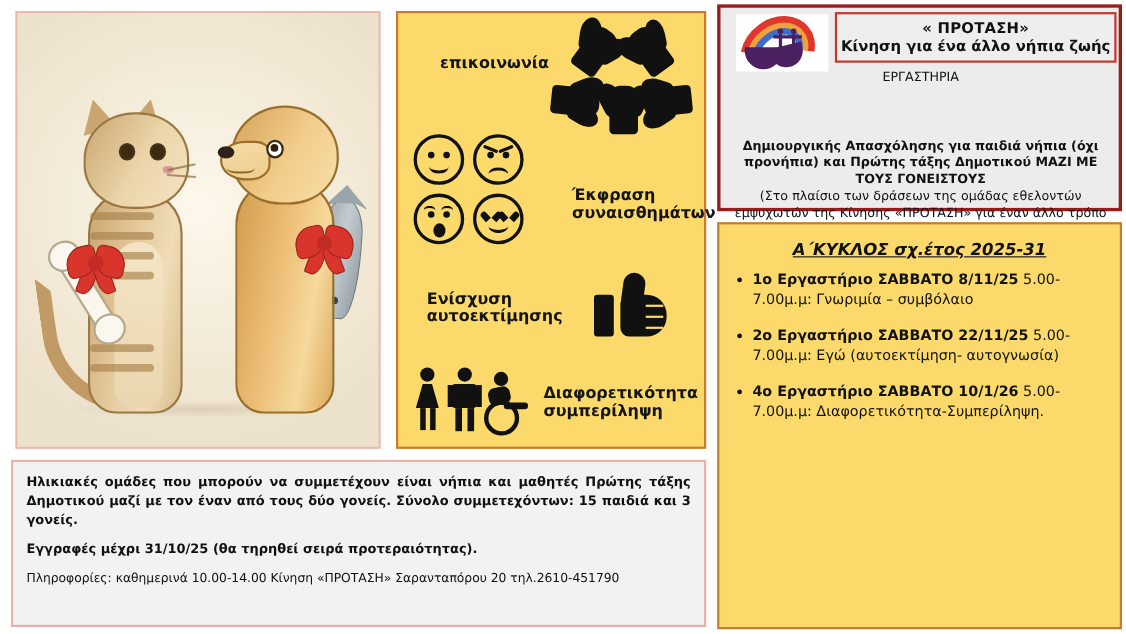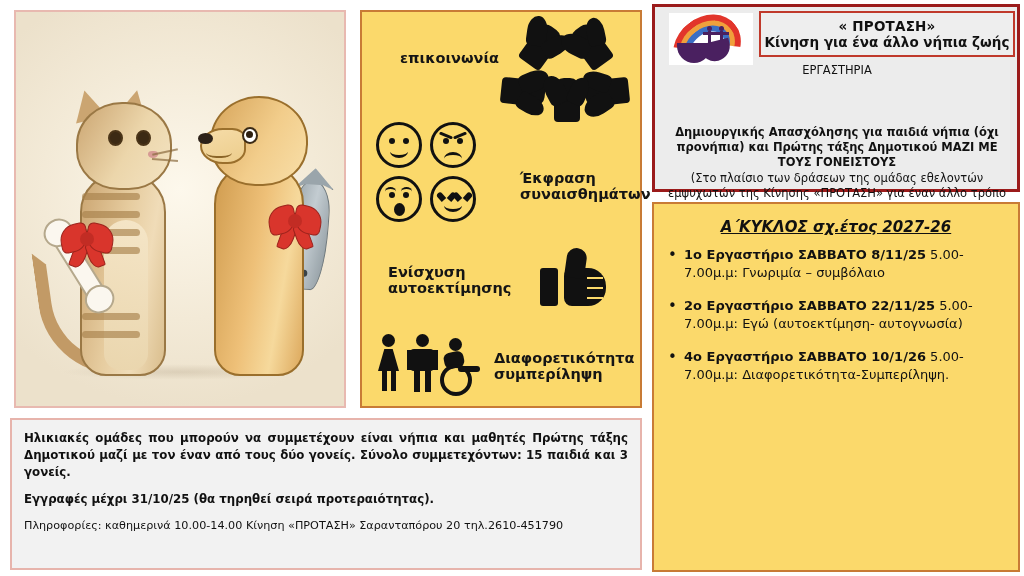--- a/index.html
+++ b/index.html
@@ -522,21 +522,21 @@
   </div>
 
   <div id="org-body">
     <div id="org-head">ΕΡΓΑΣΤΗΡΙΑ</div>
     <div id="org-desc">Δημιουργικής Απασχόλησης για παιδιά νήπια (όχι προνήπια) και Πρώτης τάξης Δημοτικού ΜΑΖΙ ΜΕ ΤΟΥΣ ΓΟΝΕΙΣΤΟΥΣ</div>
     <div id="org-note">(Στο πλαίσιο των δράσεων της ομάδας εθελοντών εμψυχωτών της Κίνησης «ΠΡΟΤΑΣΗ» για έναν άλλο τρόπο ζωής)</div>
   </div>
 </div>
 
 <div id="schedule-panel">
-  <div id="schedule-title">Α΄ΚΥΚΛΟΣ  σχ.έτος 2027-26</div>
+  <div id="schedule-title">Α΄ΚΥΚΛΟΣ  σχ.έτος 2025-31</div>
   <ul id="schedule-list">
     <li>
       <span class="sess-head">1ο   Εργαστήριο   ΣΑΒΒΑΤΟ   8/11/25</span>
       <span class="sess-body">5.00-7.00μ.μ: Γνωριμία – συμβόλαιο</span>
     </li>
     <li>
       <span class="sess-head">2ο Εργαστήριο ΣΑΒΒΑΤΟ 22/11/25</span>
       <span class="sess-body">5.00-7.00μ.μ: Εγώ (αυτοεκτίμηση-  αυτογνωσία)</span>
     </li>
     <li>

